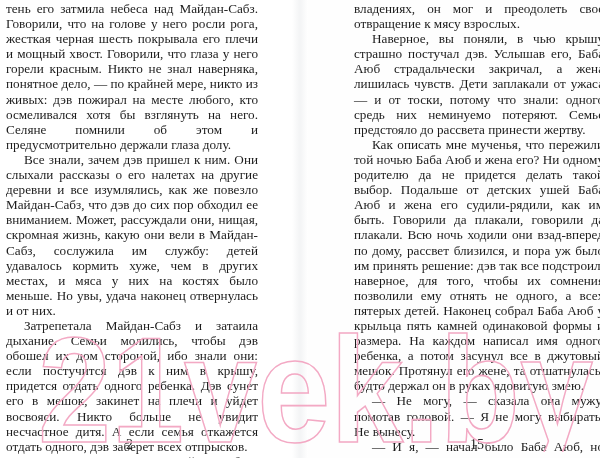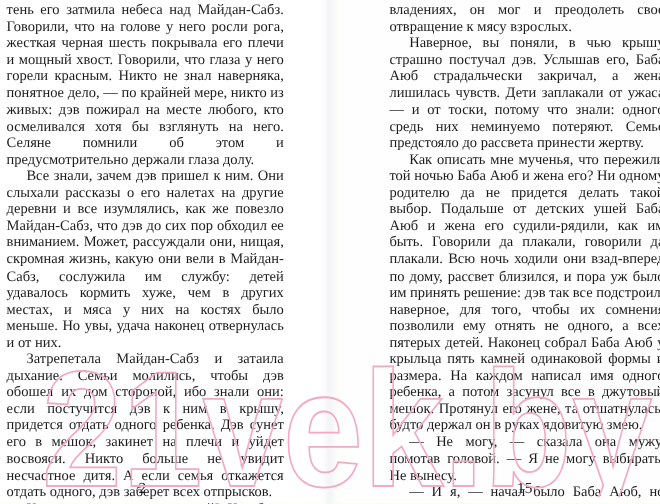--- a/index.html
+++ b/index.html
@@ -1,17 +1,17 @@
 <!DOCTYPE html>
 <html><head>
 <meta charset="utf-8">
 <style>
   html, body { margin: 0; padding: 0; background: #ffffff; }
   body { width: 600px; height: 458px; position: relative; overflow: hidden; }
-  .spread { position: absolute; left: 0; top: 0; width: 600px; height: 458px; background: #fef9c3; }
+  .spread { position: absolute; left: 0; top: 0; width: 600px; height: 458px; background: #a16207; }
   .page { position: absolute; top: 0; height: 458px; }
   .page-left { left: 0; width: 292px; background: #ffffff; }
   .page-right { left: 308px; width: 292px; background: #fefefe; }
   .gutter { position: absolute; left: 292px; top: 0; width: 16px; height: 458px;
             background: linear-gradient(to right, #ffffff, #f4f5f6 45%, #f4f5f6 55%, #ffffff); }
   .text {
     position: absolute;
     font-family: "Liberation Serif", serif;
     font-size: 13.2px;
     line-height: 15.1px;

